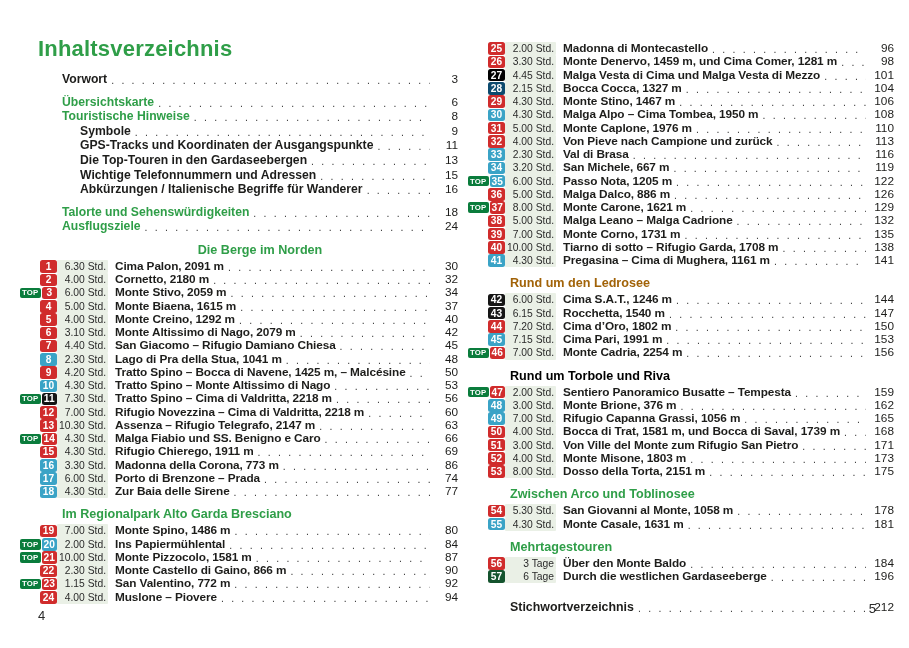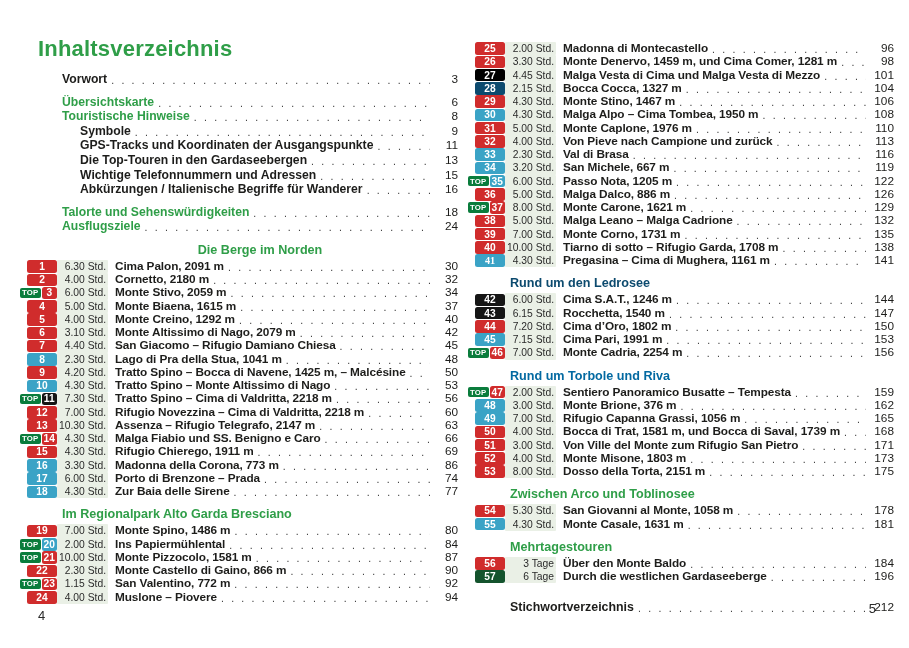--- a/index.html
+++ b/index.html
@@ -50,21 +50,21 @@
     display: flex; justify-content: flex-end; align-items: center; gap: 1px;
   }
   .top-badge {
     display: inline-flex; align-items: center; justify-content: center;
     height: 10.5px; padding: 0 2px;
     border-radius: 2px;
     color: #fff; font-size: 7.8px; font-weight: bold; letter-spacing: 0.2px;
   }
   .num-badge {
     display: inline-flex; align-items: center; justify-content: center;
-    width: 30px; height: 12.5px;
+    width: 17px; height: 12.5px;
     border-radius: 2.5px;
     color: #fff; font-size: 10.2px; font-weight: bold;
   }
   .time {
     flex: 0 0 51px; width: 51px;
     text-align: right;
     font-size: 10.3px; font-weight: 400; color: #2a2a2a;
     background: #eaf0e6; border-radius: 1px;
     padding-right: 2px;
     white-space: nowrap;
@@ -532,28 +532,28 @@
           <span class="badge-gutter">
             <span class="num-badge" style="background: rgb(208, 44, 44);">40</span>
           </span>
           <span class="time">10.00 Std.</span>
           <span class="tour-title">Tiarno di sotto – Rifugio Garda, 1708 m</span>
           <span class="leader"></span>
           <span class="pgn">138</span>
         </div>
         <div class="toc-row">
           <span class="badge-gutter">
-            <span class="num-badge" style="background: rgb(58, 163, 198); font-family: Liberation Serif, serif;">41</span>
+            <span class="num-badge" style="background: rgb(58, 163, 198);">41</span>
           </span>
           <span class="time">4.30 Std.</span>
           <span class="tour-title">Pregasina – Cima di Mughera, 1161 m</span>
           <span class="leader"></span>
           <span class="pgn">141</span>
         </div>
-        <div class="section-heading" style="color: #0c4a6e;">Rund um den Ledrosee</div>
+        <div class="section-heading" style="color: #a16207;">Rund um den Ledrosee</div>
         <div class="toc-row">
           <span class="badge-gutter">
             <span class="num-badge" style="background: rgb(21, 21, 21);">42</span>
           </span>
           <span class="time">6.00 Std.</span>
           <span class="tour-title">Cima S.A.T., 1246 m</span>
           <span class="leader"></span>
           <span class="pgn">144</span>
         </div>
         <div class="toc-row">
@@ -586,21 +586,21 @@
         <div class="toc-row">
           <span class="badge-gutter">
             <span class="top-badge" style="background: rgb(10, 124, 60);">TOP</span>
             <span class="num-badge" style="background: rgb(208, 44, 44);">46</span>
           </span>
           <span class="time">7.00 Std.</span>
           <span class="tour-title">Monte Cadria, 2254 m</span>
           <span class="leader"></span>
           <span class="pgn">156</span>
         </div>
-        <div class="section-heading" style="color: #0369a1;">Rund um Torbole und Riva</div>
+        <div class="section-heading" style="color: #000000;">Rund um Torbole und Riva</div>
         <div class="toc-row">
           <span class="badge-gutter">
             <span class="top-badge" style="background: rgb(10, 124, 60);">TOP</span>
             <span class="num-badge" style="background: rgb(208, 44, 44);">47</span>
           </span>
           <span class="time">2.00 Std.</span>
           <span class="tour-title">Sentiero Panoramico Busatte – Tempesta</span>
           <span class="leader"></span>
           <span class="pgn">159</span>
         </div>

